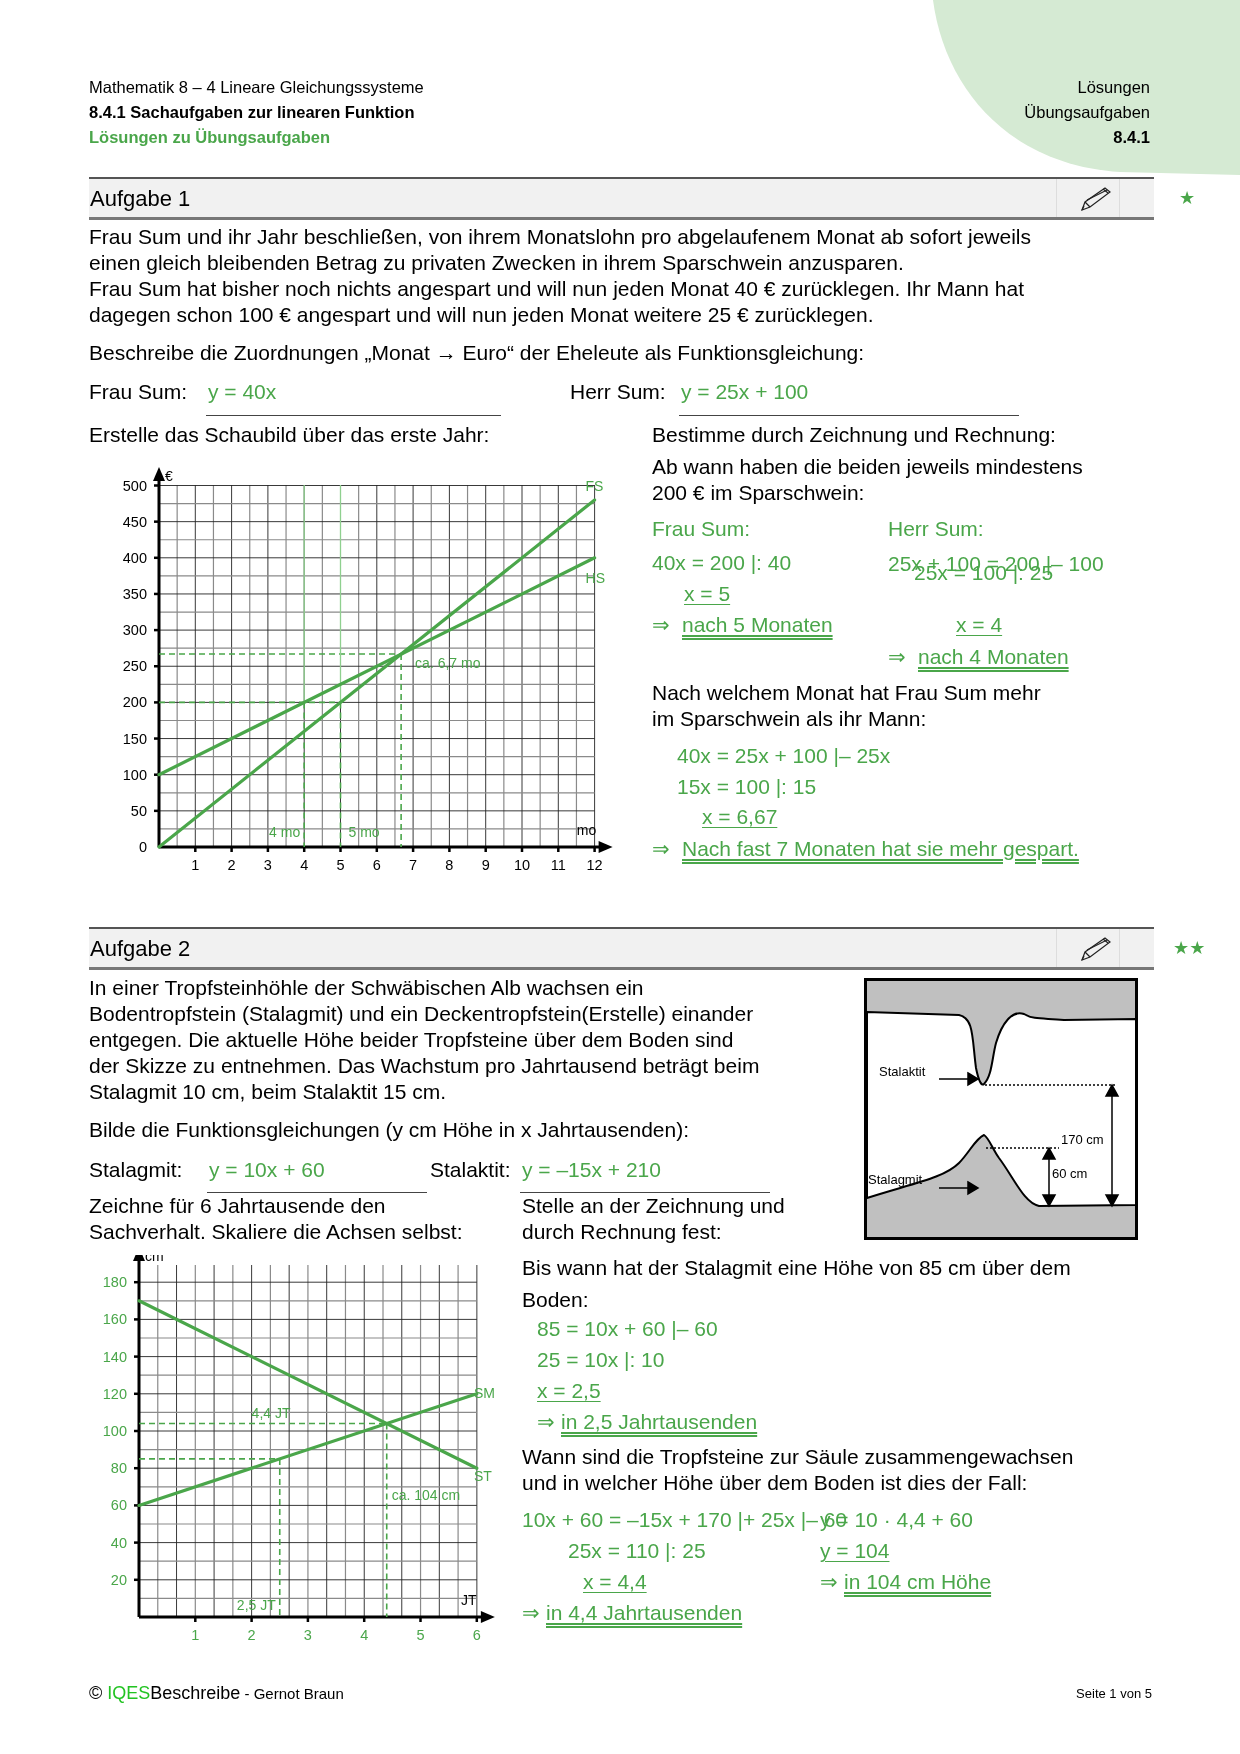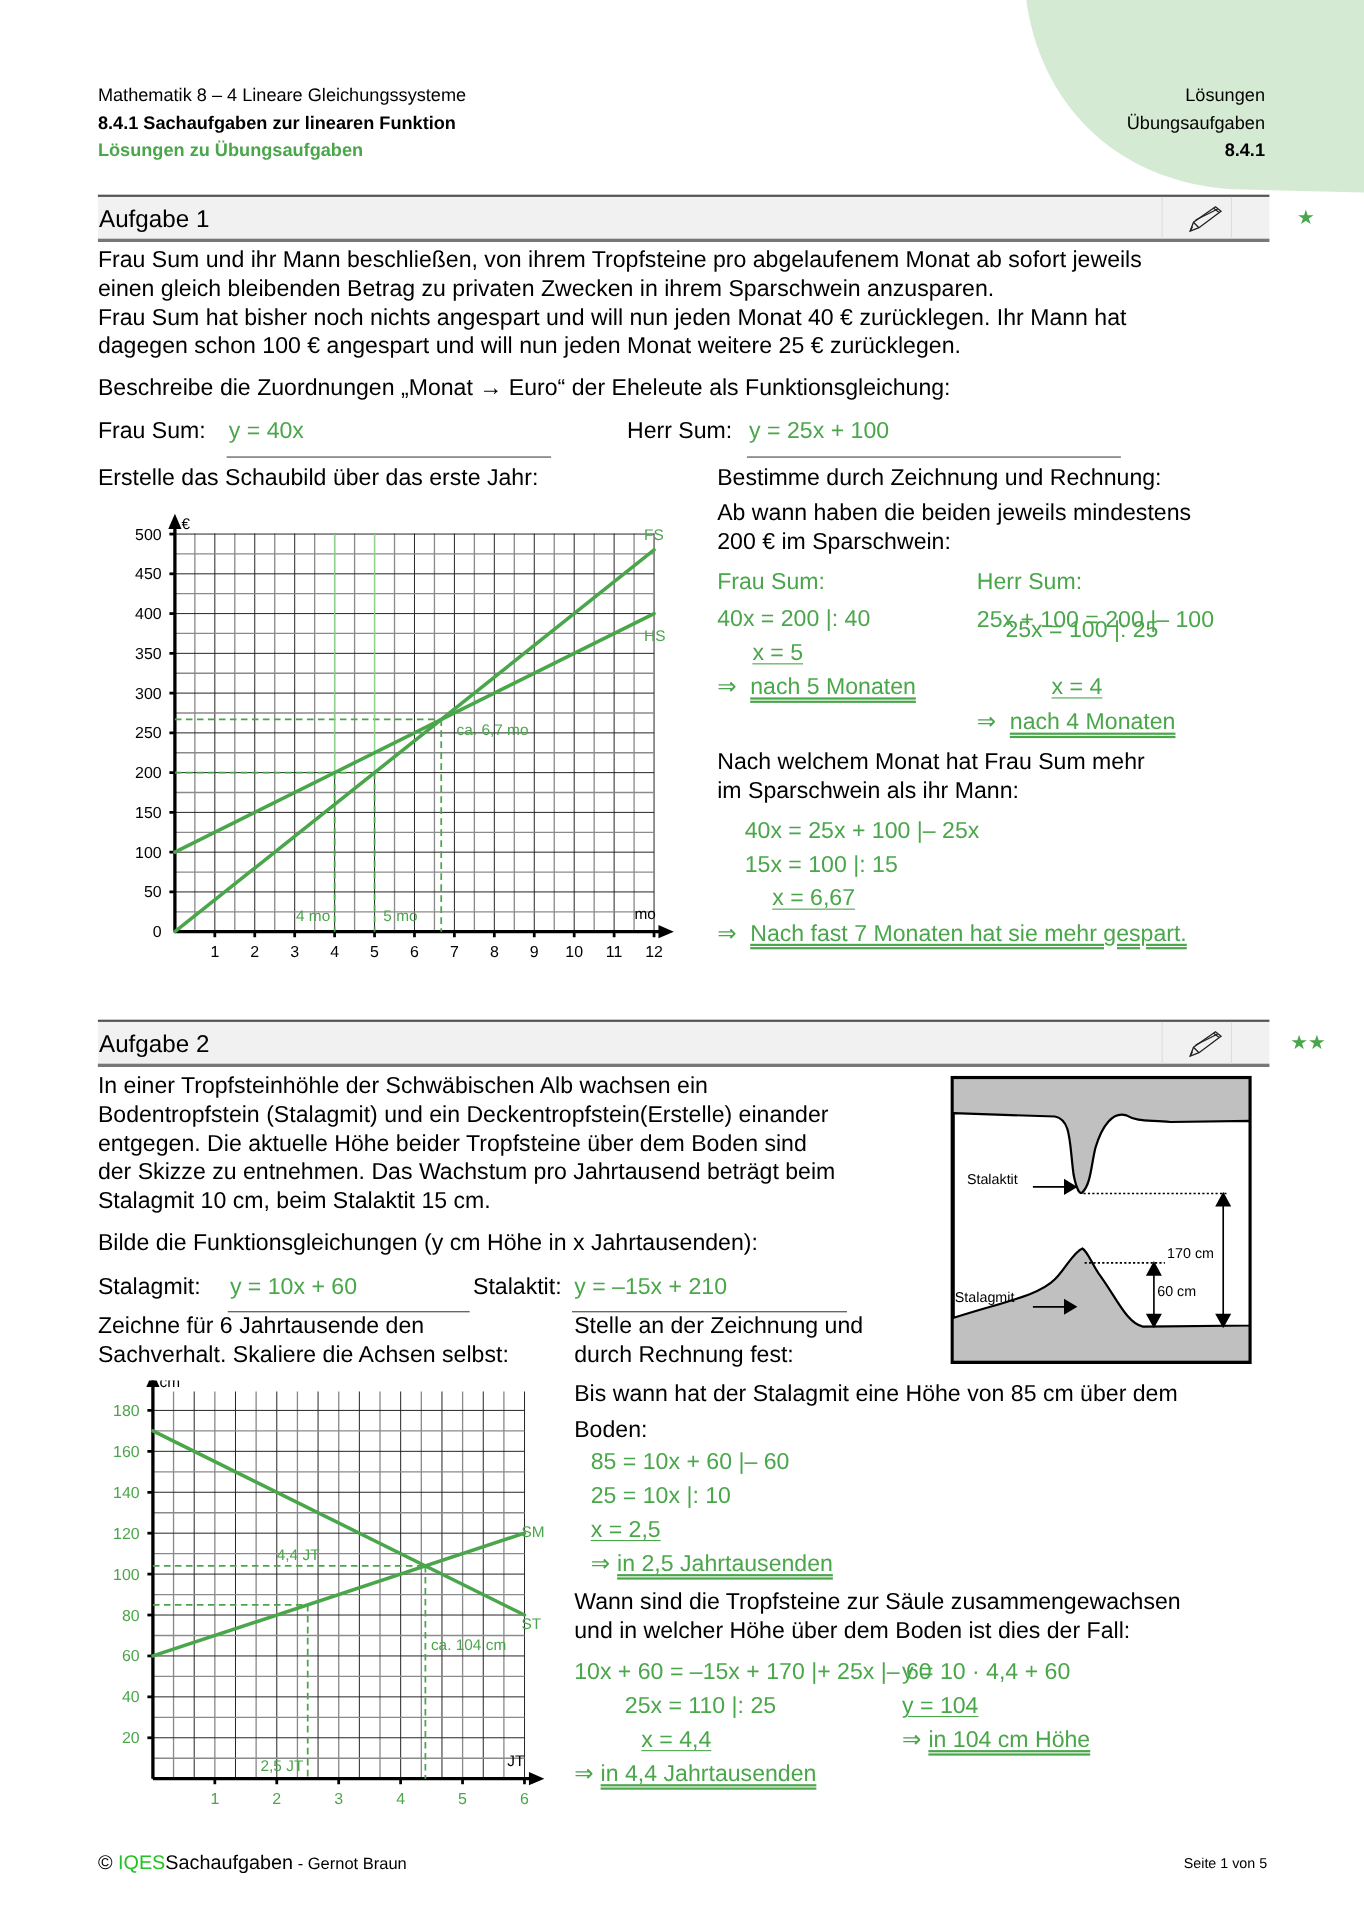--- a/index.html
+++ b/index.html
@@ -42,21 +42,21 @@
       <path d="M3,25 L6,17 L26,3 L31,7 L11,22 Z"></path>
       <path d="M6,17 L11,22"></path>
         <path d="M8,15 L28,5"></path>
         <path d="M24,4 L29,8"></path>
       <path d="M3,25 L5,21"></path>
     </g>
   </svg>
   <div class="star" style="left:1090px;">★</div>
 </div>
 
-<div class="abs t20" style="left:89px;top:224px;">Frau Sum und ihr Mann beschließen, von ihrem Tropfsteine pro abgelaufenem Monat ab sofort jeweils</div>
+<div class="abs t20" style="left:89px;top:224px;">Frau Sum und ihr Jahr beschließen, von ihrem Monatslohn pro abgelaufenem Monat ab sofort jeweils</div>
 <div class="abs t20" style="left:89px;top:250px;">einen gleich bleibenden Betrag zu privaten Zwecken in ihrem Sparschwein anzusparen.</div>
 <div class="abs t20" style="left:89px;top:276px;">Frau Sum hat bisher noch nichts angespart und will nun jeden Monat 40 € zurücklegen. Ihr Mann hat</div>
 <div class="abs t20" style="left:89px;top:302px;">dagegen schon 100 € angespart und will nun jeden Monat weitere 25 € zurücklegen.</div>
 
 <div class="abs t20" style="left:89px;top:340px;">Beschreibe die Zuordnungen „Monat → Euro“ der Eheleute als Funktionsgleichung:</div>
 
 <div class="abs t20" style="left:89px;top:379px;">Frau Sum:</div>
 <div class="abs t20 green" style="left:208px;top:379px;">y = 40x</div>
 <div class="line" style="left:206px;top:415px;width:295px;"></div>
 <div class="abs t20" style="left:570px;top:379px;">Herr Sum:</div>
@@ -383,15 +383,15 @@
 <div class="abs t20 green u" style="left:583px;top:1569px;">x = 4,4</div>
 <div class="abs t20 green" style="left:522px;top:1600px;">⇒</div>
 <div class="abs t20 green uu" style="left:546px;top:1600px;">in 4,4 Jahrtausenden</div>
 <div class="abs t20 green" style="left:820px;top:1507px;">y = 10 · 4,4 + 60</div>
 <div class="abs t20 green u" style="left:820px;top:1538px;">y = 104</div>
 <div class="abs t20 green" style="left:820px;top:1569px;">⇒</div>
 <div class="abs t20 green uu" style="left:844px;top:1569px;">in 104 cm Höhe</div>
 
 <div class="abs" style="left:89px;top:1683px;font-size:18px;">
   <span>©</span>
-  <span style="color:#22c322;">IQES</span><span>Sachaufgaben</span><span style="font-size:15px;"> - Gernot Braun</span>
+  <span style="color:#22c322;">IQES</span><span>Beschreibe</span><span style="font-size:15px;"> - Gernot Braun</span>
 </div>
 <div class="abs" style="right:88px;top:1686px;font-size:13px;">Seite 1 von 5</div>
 
 </body></html>

